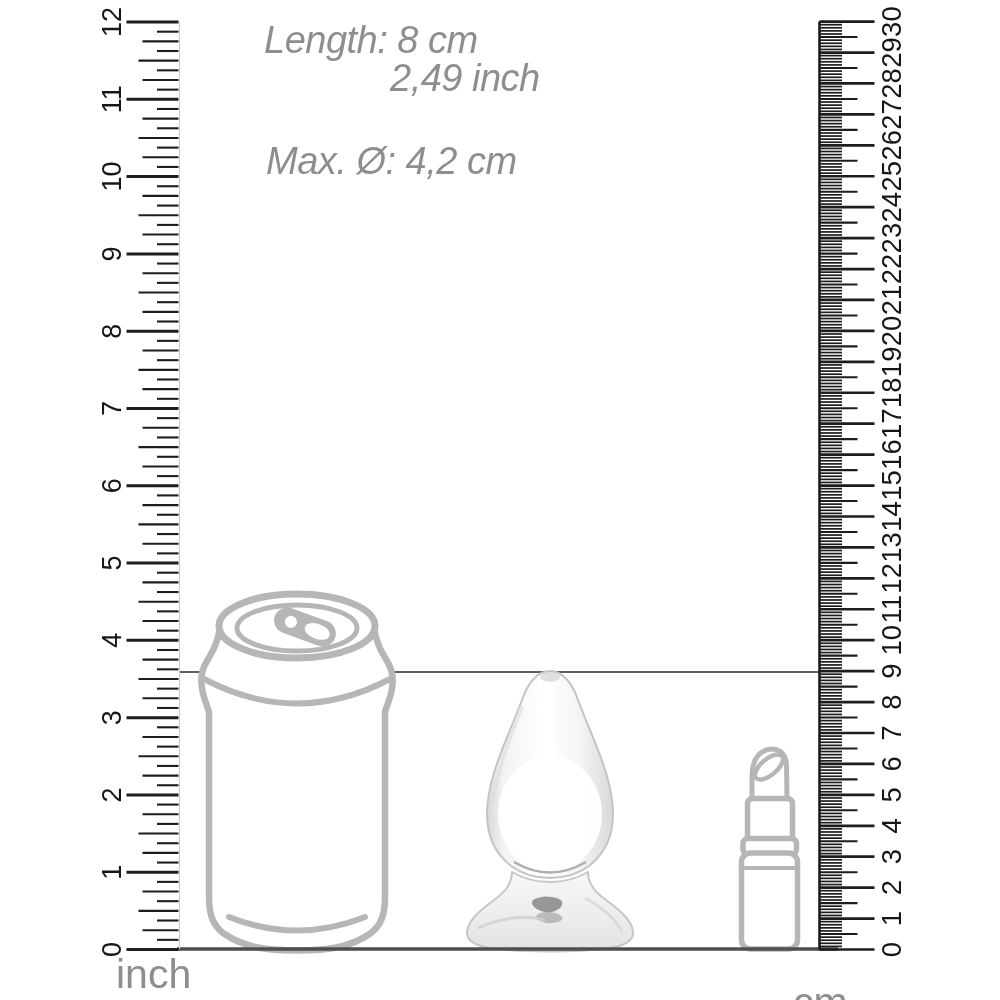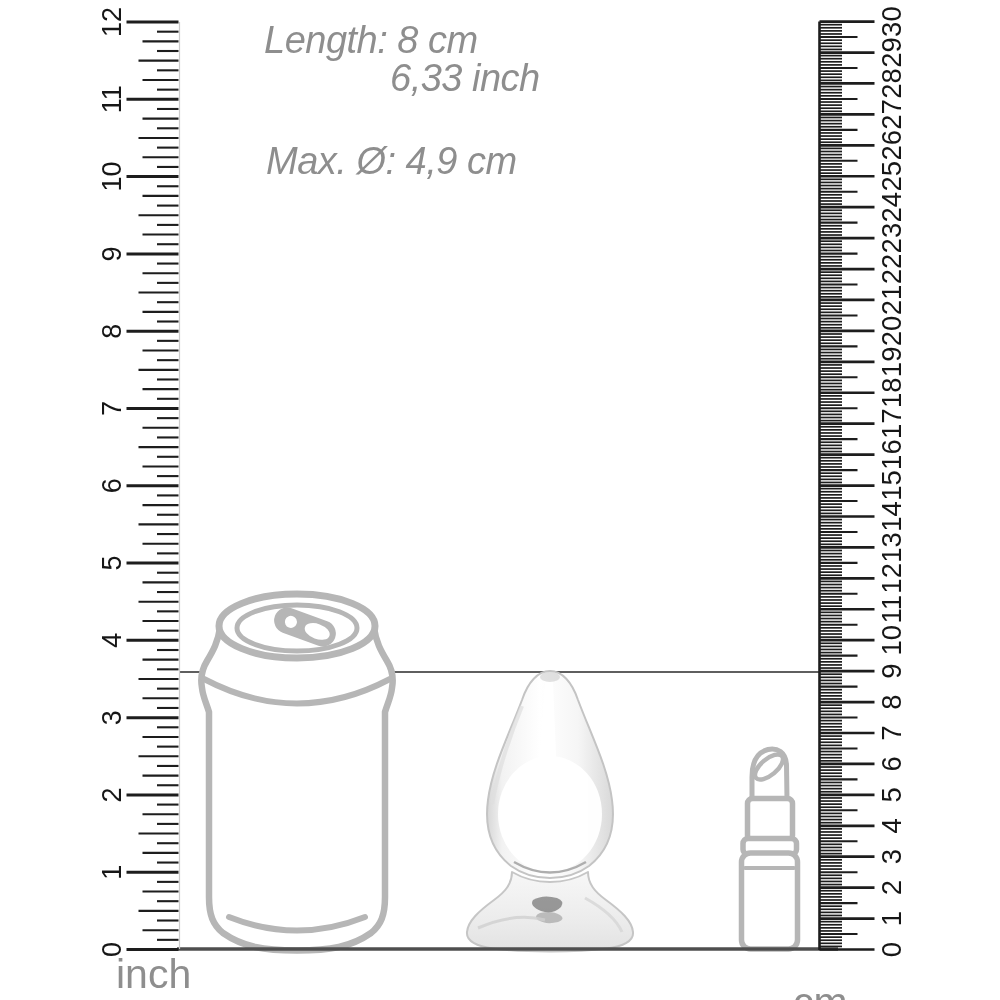--- a/index.html
+++ b/index.html
@@ -556,18 +556,18 @@
         <line x1="819.5" x2="842" y1="33.97199999999998" y2="33.97199999999998" stroke="#1d1d1d" stroke-width="1.7"></line>
         <line x1="819.5" x2="842" y1="30.87900000000002" y2="30.87900000000002" stroke="#1d1d1d" stroke-width="1.7"></line>
         <line x1="819.5" x2="842" y1="27.786000000000058" y2="27.786000000000058" stroke="#1d1d1d" stroke-width="1.7"></line>
         <line x1="819.5" x2="842" y1="24.692999999999984" y2="24.692999999999984" stroke="#1d1d1d" stroke-width="1.7"></line>
         <line x1="819.5" x2="874.5" y1="21.600000000000023" y2="21.600000000000023" stroke="#1d1d1d" stroke-width="2.7"></line>
         <text transform="translate(891,21.600000000000023) rotate(-90)" text-anchor="middle" dominant-baseline="central" font-size="27.5" class="ruler-num">30</text>
       </g>
   </svg>
 
   <div class="annot" style="left:264px;top:20px">Length: 8 cm</div>
-  <div class="annot" style="left:390px;top:58px">6,33 inch</div>
-  <div class="annot" style="left:266px;top:141px">Max. Ø: 4,9 cm</div>
+  <div class="annot" style="left:390px;top:58px">2,49 inch</div>
+  <div class="annot" style="left:266px;top:141px">Max. Ø: 4,2 cm</div>
 
   <div class="unit-label" style="left:116px;top:951px">inch</div>
   <div class="unit-label" style="left:793px;top:979px">cm</div>
 </div>
 
 </body></html>

